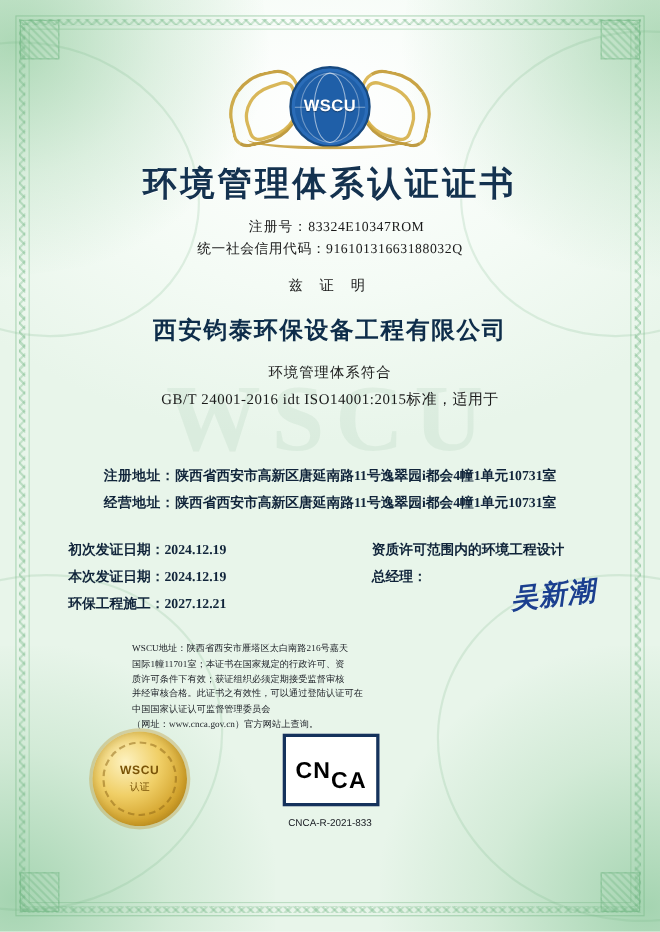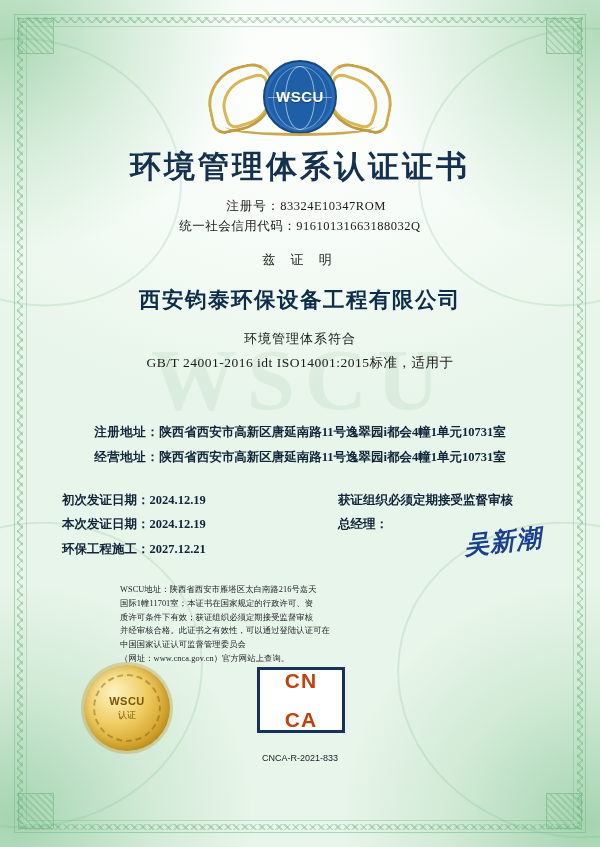--- a/index.html
+++ b/index.html
@@ -345,33 +345,33 @@
     left: 50%;
     transform: translateX(-50%);
     top: 2px;
     width: 86px;
   }
   .cnca .box {
     width: 82px; height: 60px;
     border: 3px solid #15325c;
     margin: 0 auto;
     display: flex;
-    flex-direction: column;
+    flex-direction: row;
     align-items: center;
     justify-content: center;
     line-height: 1.0;
-    color: #c2410c;
+    color: #000000;
     font-family: "Liberation Sans", sans-serif;
     font-weight: bold;
     background: #ffffff;
   }
   .cnca .c1 { font-size: 21px; letter-spacing: 1px; }
   .cnca .c2 { font-size: 21px; letter-spacing: 1px; margin-top: 18px; }
   .cnca .code {
-    margin-top: 20px;
+    margin-top: 10px;
     font-size: 9px;
     color: #20242a;
     text-align: center;
     font-family: "Liberation Sans", sans-serif;
   }
 
   .red-seal {
     position: absolute;
     right: 18px; top: -4px;
     width: 112px; height: 112px;
@@ -474,21 +474,21 @@
           <span>初次发证日期：</span><span>2024.12.19</span>
         </div>
         <div>
           <span>本次发证日期：</span><span>2024.12.19</span>
         </div>
         <div>
           <span>环保工程施工：</span><span>2027.12.21</span>
         </div>
       </div>
       <div class="issuer">
-        <div>获证组织必须定期接受监督审核</div>
+        <div>资质许可范围内的环境工程设计</div>
         <div>总经理：</div>
         <div class="signature">吴新潮</div>
       </div>
     </div>
 
     <div class="fineprint">
       <span class="ln">WSCU地址：陕西省西安市雁塔区太白南路216号嘉天</span>
       <span class="ln">国际1幢11701室；本证书在国家规定的行政许可、资</span>
       <span class="ln">质许可条件下有效；获证组织必须定期接受监督审核</span>
       <span class="ln">并经审核合格。此证书之有效性，可以通过登陆认证可在</span>

